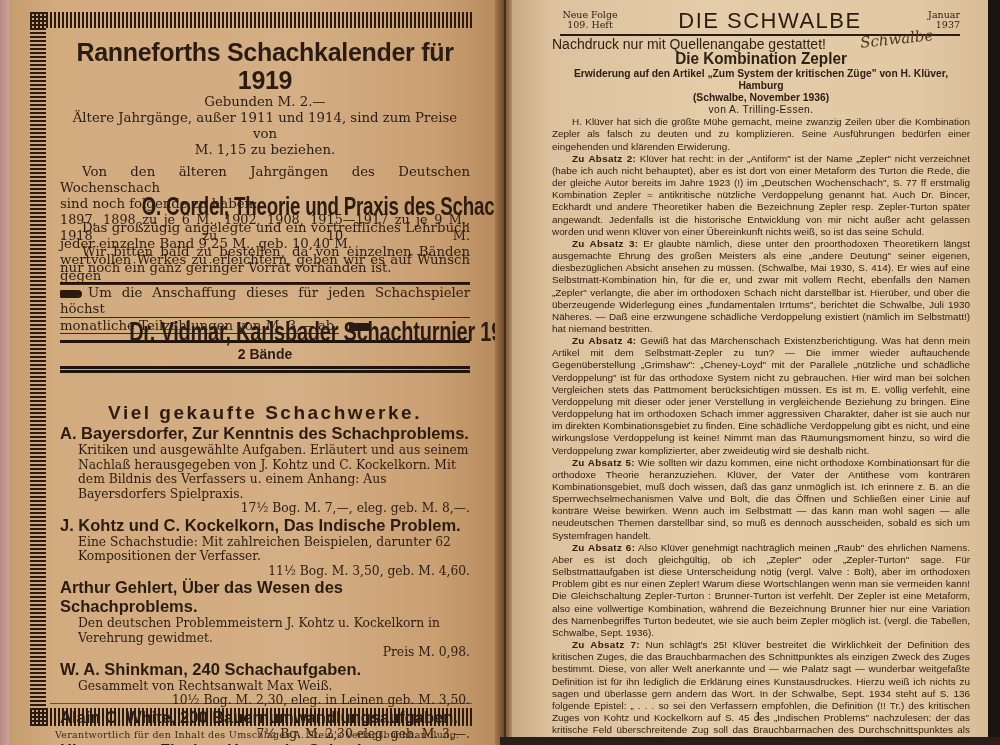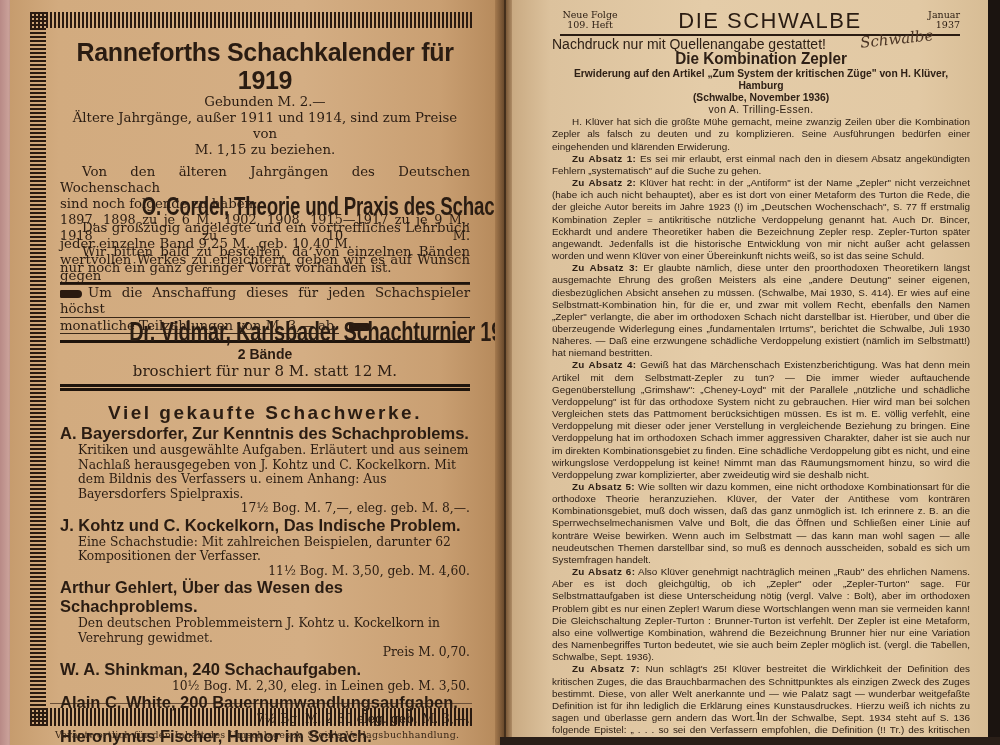--- a/index.html
+++ b/index.html
@@ -84,43 +84,43 @@
     <p class="left">jeder einzelne Band 9,25 M., geb. 10,40 M.</p>
     <p class="just underl">wertvollen Werkes zu erleichtern, geben wir es auf Wunsch gegen</p>
     <p class="just underl"><span class="hand"></span><span>Um die Anschaffung dieses für jeden Schachspieler höchst</span></p>
     <p class="left"><span class="underl">monatliche Teilzahlungen von M. 3,— ab.</span> <span class="hand" style="margin-left:6px;"></span></p>
     <div class="rule"></div>
   </div>
 
   <div class="ad" style="top:318px;">
     <h1 style="font-size:27px;"><span class="condensed" style="transform:scaleX(0.74);">Dr. Vidmar, Karlsbader Schachturnier 1911</span></h1>
     <p style="font-weight:bold;font-family:'Liberation Sans',sans-serif;font-size:14px;">2 Bände</p>
-    <p style="font-size:15px;line-height:18px;">broschiert für nur 8 M. statt 12 M.</p>
     <div class="rule double" style="margin-top:4px;"></div>
   </div>
 
   <div class="ad" style="top:402px;">
     <h1 style="font-size:19px;letter-spacing:2.5px;line-height:22px;">Viel gekaufte Schachwerke.</h1>
     <div class="book-entry">
       <span class="book-title">A. Bayersdorfer, Zur Kenntnis des Schachproblems.</span>
       <span class="book-desc">Kritiken und ausgewählte Aufgaben. Erläutert und aus seinem Nachlaß herausgegeben von J. Kohtz und C. Kockelkorn. Mit dem Bildnis des Verfassers u. einem Anhang: Aus Bayersdorfers Spielpraxis.</span>
       <span class="book-price">17½ Bog. M. 7,—, eleg. geb. M. 8,—.</span>
     </div>
     <div class="book-entry">
       <span class="book-title">J. Kohtz und C. Kockelkorn, Das Indische Problem.</span>
       <span class="book-desc">Eine Schachstudie: Mit zahlreichen Beispielen, darunter 62 Kompositionen der Verfasser.</span>
       <span class="book-price">11½ Bog. M. 3,50, geb. M. 4,60.</span>
     </div>
     <div class="book-entry">
       <span class="book-title">Arthur Gehlert, Über das Wesen des Schachproblems.</span>
       <span class="book-desc">Den deutschen Problemmeistern J. Kohtz u. Kockelkorn in Verehrung gewidmet.</span>
-      <span class="book-price">Preis M. 0,70.</span>
+      <span class="book-price">Preis M. 0,98.</span>
     </div>
     <div class="book-entry">
       <span class="book-title">W. A. Shinkman, 240 Schachaufgaben.</span>
+      <span class="book-desc">Gesammelt von Rechtsanwalt Max Weiß.</span>
       <span class="book-price">10½ Bog. M. 2,30, eleg. in Leinen geb. M. 3,50.</span>
     </div>
     <div class="book-entry">
       <span class="book-title">Alain C. White, 200 Bauernumwandlungsaufgaben.</span>
       <span class="book-price">7½ Bg. M. 2,30 eleg. geb. M. 3,—.</span>
     </div>
     <div class="book-entry">
       <span class="book-title">Hieronymus Fischer, Humor im Schach.</span>
 
     </div>
@@ -145,21 +145,20 @@
   </div>
   <div class="signature">Schwalbe</div>
 
   <div class="article">
     <div class="notice">Nachdruck nur mit Quellenangabe gestattet!</div>
     <h2>Die Kombination Zepler</h2>
     <div class="sub">Erwiderung auf den Artikel „Zum System der kritischen Züge" von H. Klüver, Hamburg</div>
     <div class="sub">(Schwalbe, November 1936)</div>
     <div class="byline">von A. Trilling-Essen.</div>
     <p>H. Klüver hat sich die größte Mühe gemacht, meine zwanzig Zeilen über die Kombination Zepler als falsch zu deuten und zu komplizieren. Seine Ausführungen bedürfen einer eingehenden und klärenden Erwiderung.</p>
-    <p><span class="label">Zu Absatz 1:</span> <span>Es sei mir erlaubt, erst einmal nach den in diesem Absatz angekündigten Fehlern „systematisch" auf die Suche zu gehen.</span></p>
     <p><span class="label">Zu Absatz 2:</span> <span>Klüver hat recht: in der „Antiform" ist der Name „Zepler" nicht verzeichnet (habe ich auch nicht behauptet), aber es ist dort von einer Metaform des Turton die Rede, die der gleiche Autor bereits im Jahre 1923 (!) im „Deutschen Wochenschach", S. 77 ff erstmalig Kombination Zepler = antikritische nützliche Verdoppelung genannt hat. Auch Dr. Bincer, Eckhardt und andere Theoretiker haben die Bezeichnung Zepler resp. Zepler-Turton später angewandt. Jedenfalls ist die historische Entwicklung von mir nicht außer acht gelassen worden und wenn Klüver von einer Übereinkunft nichts weiß, so ist das seine Schuld.</span></p>
     <p><span class="label">Zu Absatz 3:</span> <span>Er glaubte nämlich, diese unter den proorthodoxen Theoretikern längst ausgemachte Ehrung des großen Meisters als eine „andere Deutung" seiner eigenen, diesbezüglichen Absicht ansehen zu müssen. (Schwalbe, Mai 1930, S. 414). Er wies auf eine Selbstmatt-Kombination hin, für die er, und zwar mit vollem Recht, ebenfalls den Namen „Zepler" verlangte, die aber im orthodoxen Schach nicht darstellbar ist. Hierüber, und über die überzeugende Widerlegung eines „fundamentalen Irrtums", berichtet die Schwalbe, Juli 1930 Näheres. — Daß eine erzwungene schädliche Verdoppelung existiert (nämlich im Selbstmatt!) hat niemand bestritten.</span></p>
     <p><span class="label">Zu Absatz 4:</span> <span>Gewiß hat das Märchenschach Existenzberichtigung. Was hat denn mein Artikel mit dem Selbstmatt-Zepler zu tun? — Die immer wieder auftauchende Gegenüberstellung „Grimshaw": „Cheney-Loyd" mit der Parallele „nützliche und schädliche Verdoppelung" ist für das orthodoxe System nicht zu gebrauchen. Hier wird man bei solchen Vergleichen stets das Pattmoment berücksichtigen müssen. Es ist m. E. völlig verfehlt, eine Verdoppelung mit dieser oder jener Verstellung in vergleichende Beziehung zu bringen. Eine Verdoppelung hat im orthodoxen Schach immer aggressiven Charakter, daher ist sie auch nur im direkten Kombinationsgebiet zu finden. Eine schädliche Verdoppelung gibt es nicht, und eine wirkungslose Verdoppelung ist keine! Nimmt man das Räumungsmoment hinzu, so wird die Verdoppelung zwar komplizierter, aber zweideutig wird sie deshalb nicht.</span></p>
     <p><span class="label">Zu Absatz 5:</span> <span>Wie sollten wir dazu kommen, eine nicht orthodoxe Kombinationsart für die orthodoxe Theorie heranzuziehen. Klüver, der Vater der Antithese vom konträren Kombinationsgebiet, muß doch wissen, daß das ganz unmöglich ist. Ich erinnere z. B. an die Sperrwechselmechanismen Valve und Bolt, die das Öffnen und Schließen einer Linie auf konträre Weise bewirken. Wenn auch im Selbstmatt — das kann man wohl sagen — alle neudeutschen Themen darstellbar sind, so muß es dennoch ausscheiden, sobald es sich um Systemfragen handelt.</span></p>
     <p><span class="label">Zu Absatz 6:</span> <span>Also Klüver genehmigt nachträglich meinen „Raub" des ehrlichen Namens. Aber es ist doch gleichgültig, ob ich „Zepler" oder „Zepler-Turton" sage. Für Selbstmattaufgaben ist diese Unterscheidung nötig (vergl. Valve : Bolt), aber im orthodoxen Problem gibt es nur einen Zepler! Warum diese Wortschlangen wenn man sie vermeiden kann! Die Gleichschaltung Zepler-Turton : Brunner-Turton ist verfehlt. Der Zepler ist eine Metaform, also eine vollwertige Kombination, während die Bezeichnung Brunner hier nur eine Variation des Namenbegriffes Turton bedeutet, wie sie auch beim Zepler möglich ist. (vergl. die Tabellen, Schwalbe, Sept. 1936).</span></p>
     <p><span class="label">Zu Absatz 7:</span> <span>Nun schlägt's 25! Klüver bestreitet die Wirklichkeit der Definition des kritischen Zuges, die das Brauchbarmachen des Schnittpunktes als einzigen Zweck des Zuges bestimmt. Diese, von aller Welt anerkannte und — wie Palatz sagt — wunderbar weitgefaßte Definition ist für ihn lediglich die Erklärung eines Kunstausdruckes. Hierzu weiß ich nichts zu sagen und überlasse gern andern das Wort. In der Schwalbe, Sept. 1934 steht auf S. 136 folgende Epistel: „ . . . so sei den Verfassern empfohlen, die Definition (!! Tr.) des kritischen Zuges von Kohtz und Kockelkorn auf S. 45 des „Indischen Problems" nachzulesen: der das kritische Feld überschreitende Zug soll das Brauchbarmachen des Durchschnittspunktes als einzigen Zweck verfolgen." Diese Sätze aber stammen von — Klüver! Ich darf also feststellen, daß Klüver die Beweiskraft jener Definition nur gelten läßt, wenn er sie braucht. —</span></p>
 
   </div>
   <div class="page-num">1</div>
 

